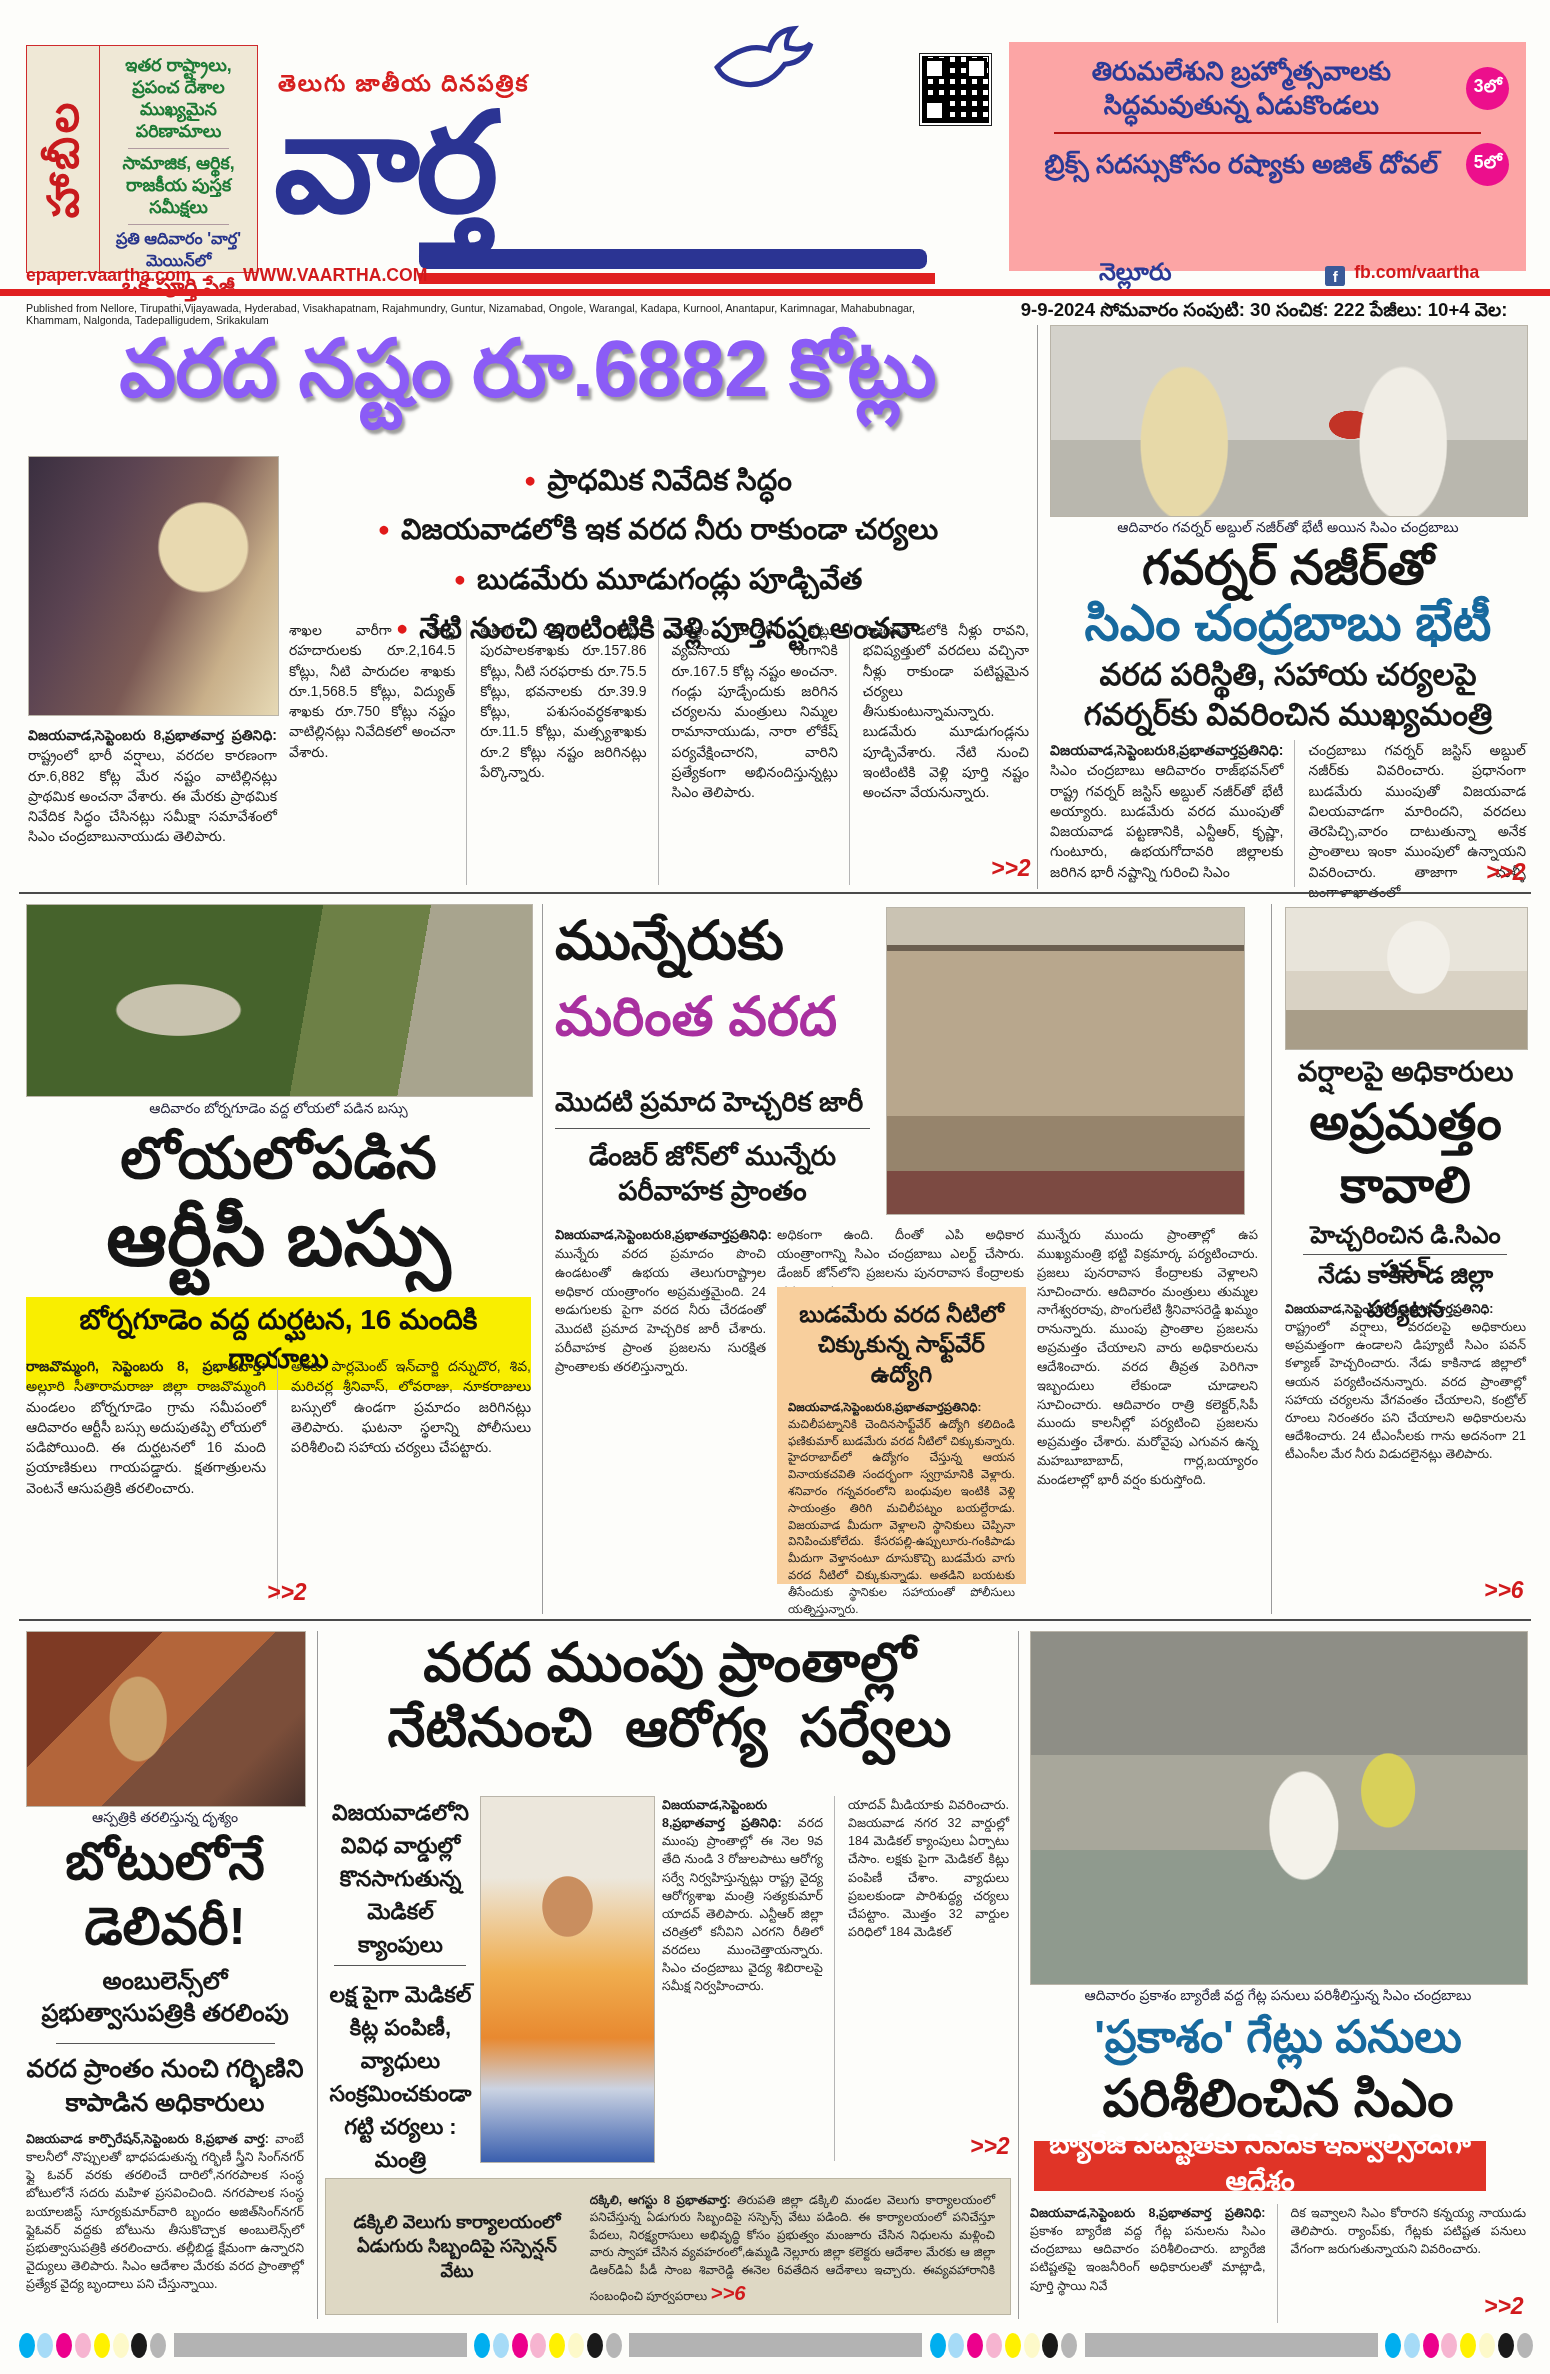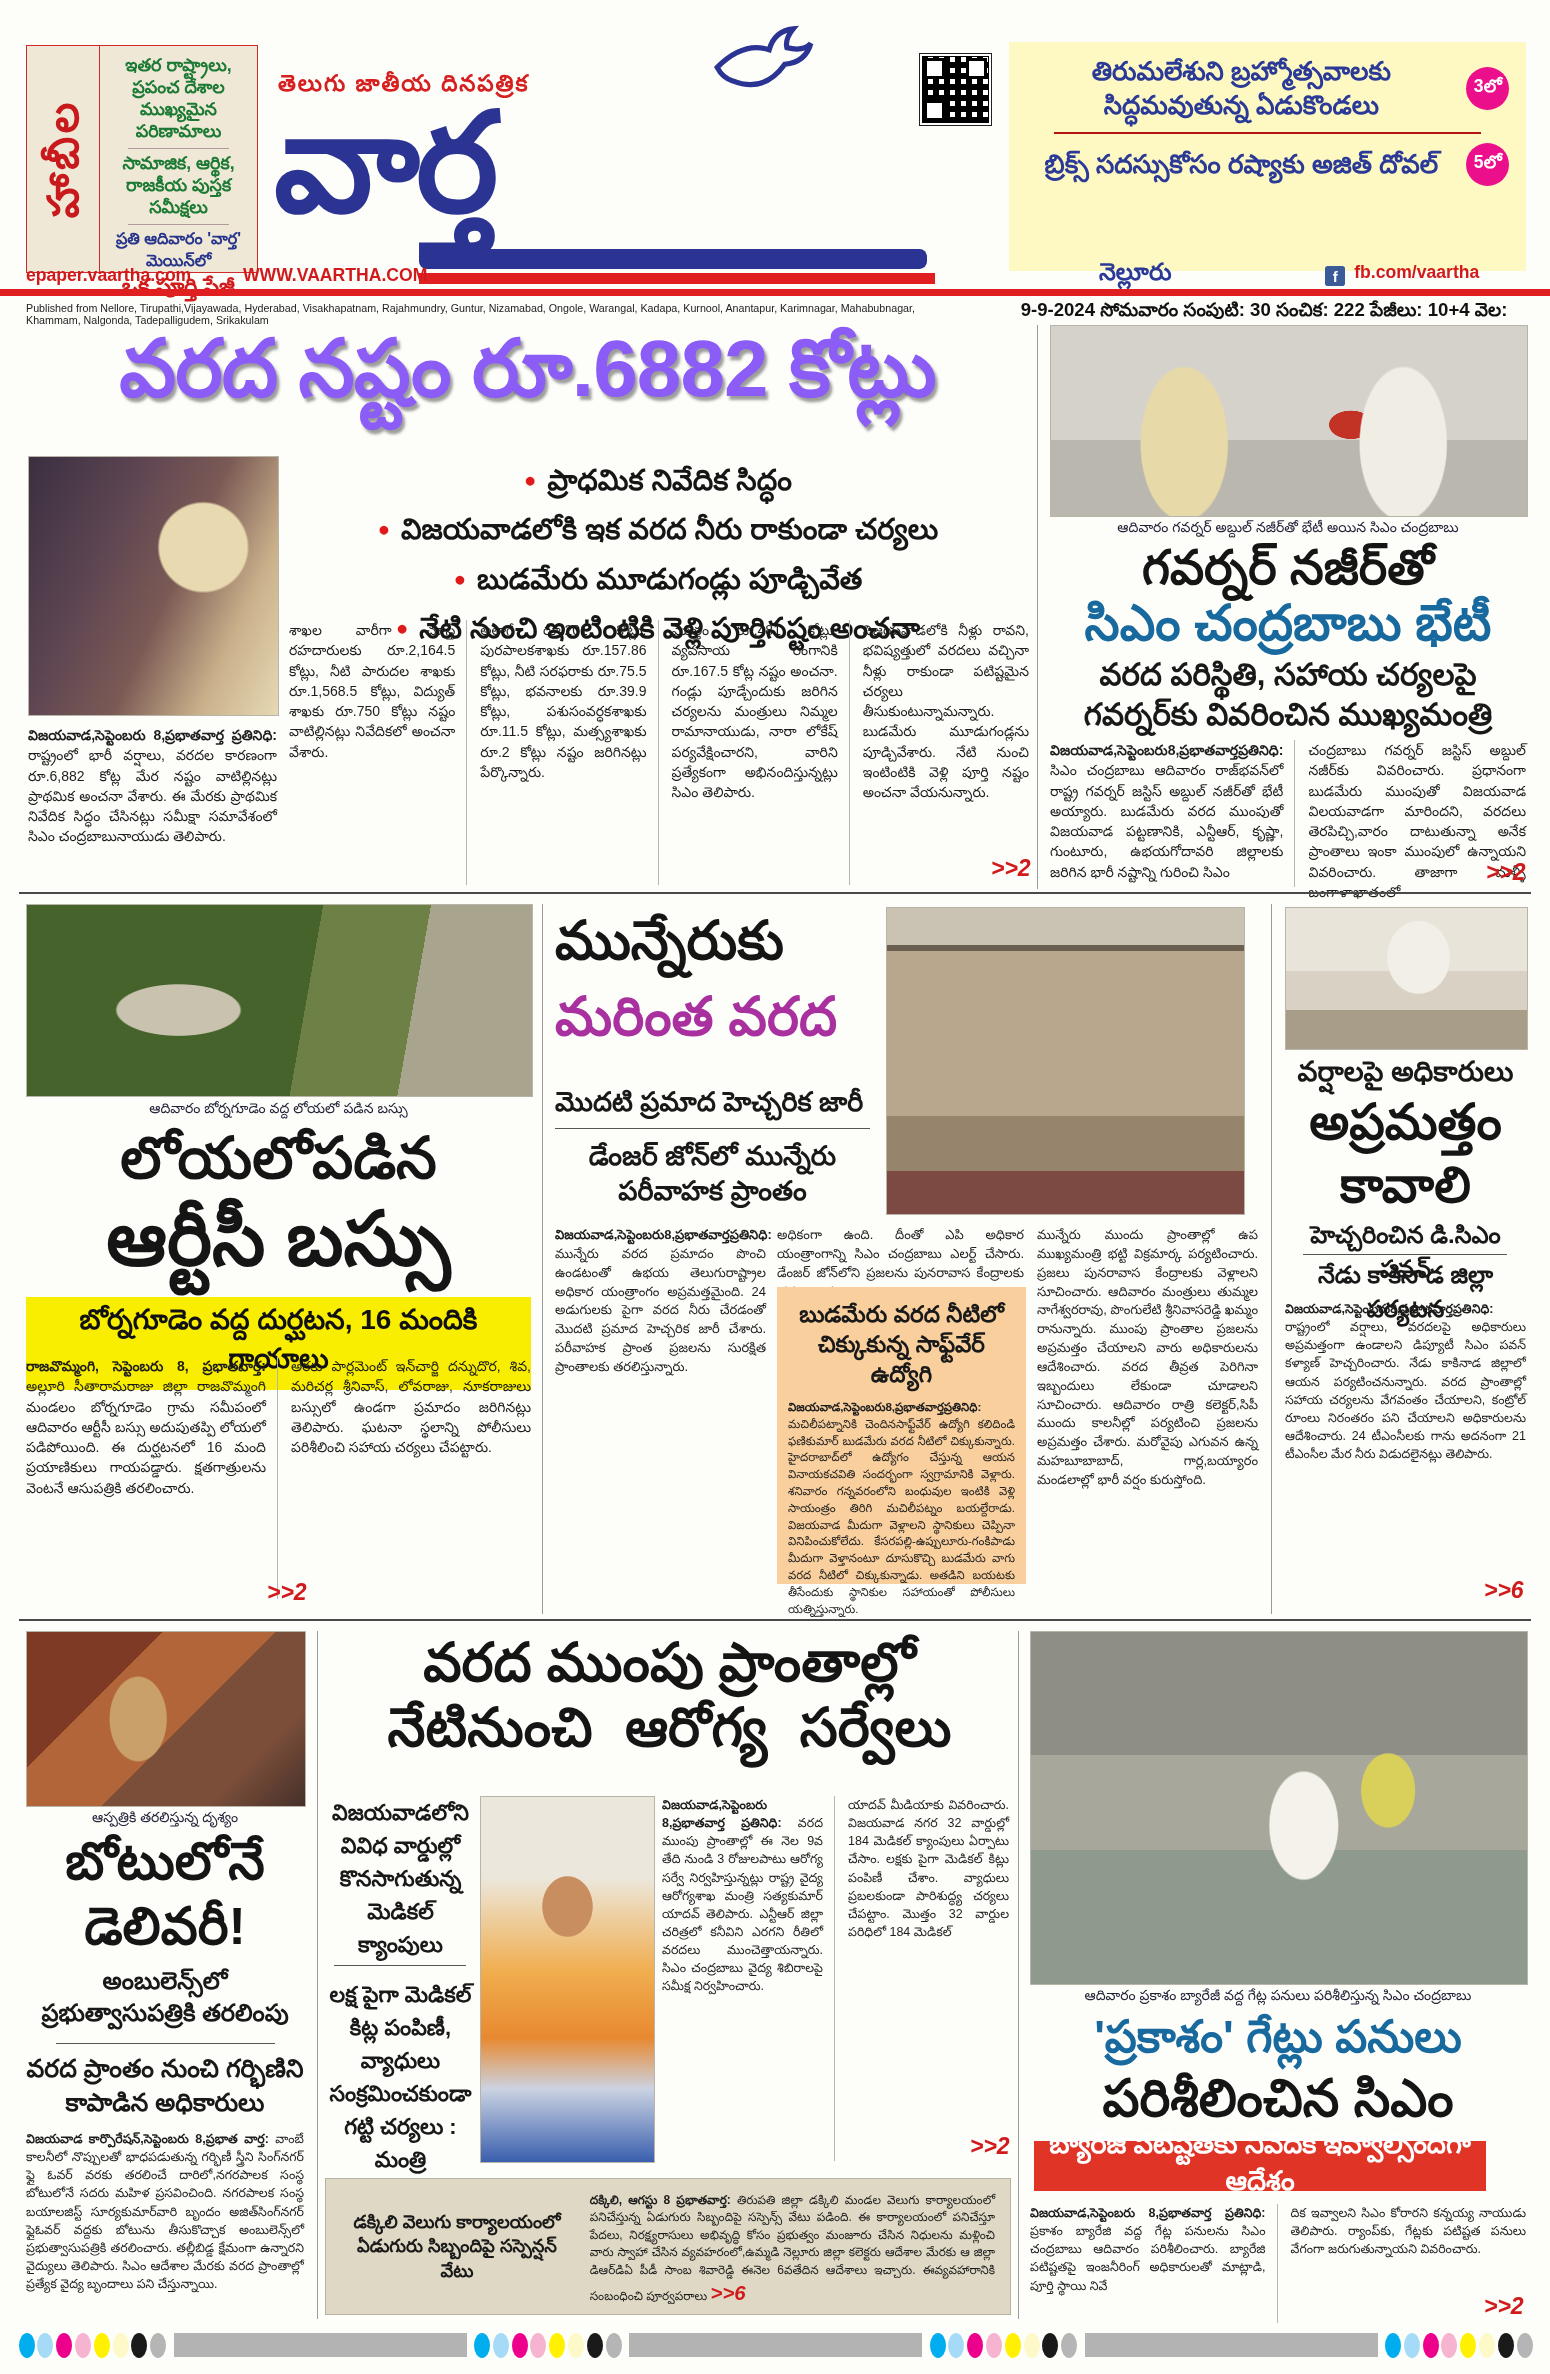--- a/index.html
+++ b/index.html
@@ -23,21 +23,21 @@
   .promoL .b{color:#27348b;font-weight:bold;font-size:16px;text-align:center;}
   .promoL .r{color:#d11a1c;font-weight:bold;font-size:22px;text-align:center;}
   .promoL .div{border-top:1.4px solid #b09aa0;margin:4.6px 20.4px;}
   .tagline{color:#d6201f;font-weight:bold;font-size:23px;letter-spacing:1.9px;}
   .logo{color:#2b3493;font-weight:bold;font-size:139px;line-height:1;letter-spacing:-3.7px;}
   .logoswoosh{background:#2b3493;border-radius:7.4px;}
   .redbar{background:#e02020;}
   .qr{background:repeating-linear-gradient(0deg,#000 0 5.6px,rgba(255,255,255,0) 5.6px 11px),
                repeating-linear-gradient(90deg,#000 0 5.6px,#fff 5.6px 11px);border:2.8px solid #fff;outline:0.9px solid #222;}
   .qr .fd{position:absolute;width:15px;height:15px;border:3.7px solid #000;background:#fff;}
-  .promoR{background:#fef9c3;padding:13px 16.7px;box-sizing:border-box;}
+  .promoR{background:#fca5a5;padding:13px 16.7px;box-sizing:border-box;}
   .promoR .item{display:flex;align-items:center;gap:9.3px;}
   .promoR .t{flex:1;color:#2b3a96;font-weight:bold;font-size:26px;text-align:center;line-height:1.3;}
   .badge{width:43px;height:43px;border-radius:50%;background:#ec0f8c;color:#fff;font-weight:bold;font-size:17.6px;
          display:flex;align-items:center;justify-content:center;flex:0 0 43px;}
   .promoR .rdiv{border-top:2.8px solid #b51414;margin:9.3px 28px;}
   .urltxt{color:#d11a1c;font-weight:bold;font-size:17.6px;}
   .edition{color:#2b3a96;font-weight:bold;font-size:24px;}
   .fbic{display:inline-flex;width:20.4px;height:20.4px;background:#3a5a98;color:#fff;font-weight:bold;
         align-items:center;justify-content:center;font-size:15px;border-radius:2.8px;margin-right:4.6px;vertical-align:-3.7px;}
   .publine{font-size:10.7px;color:#222;}

